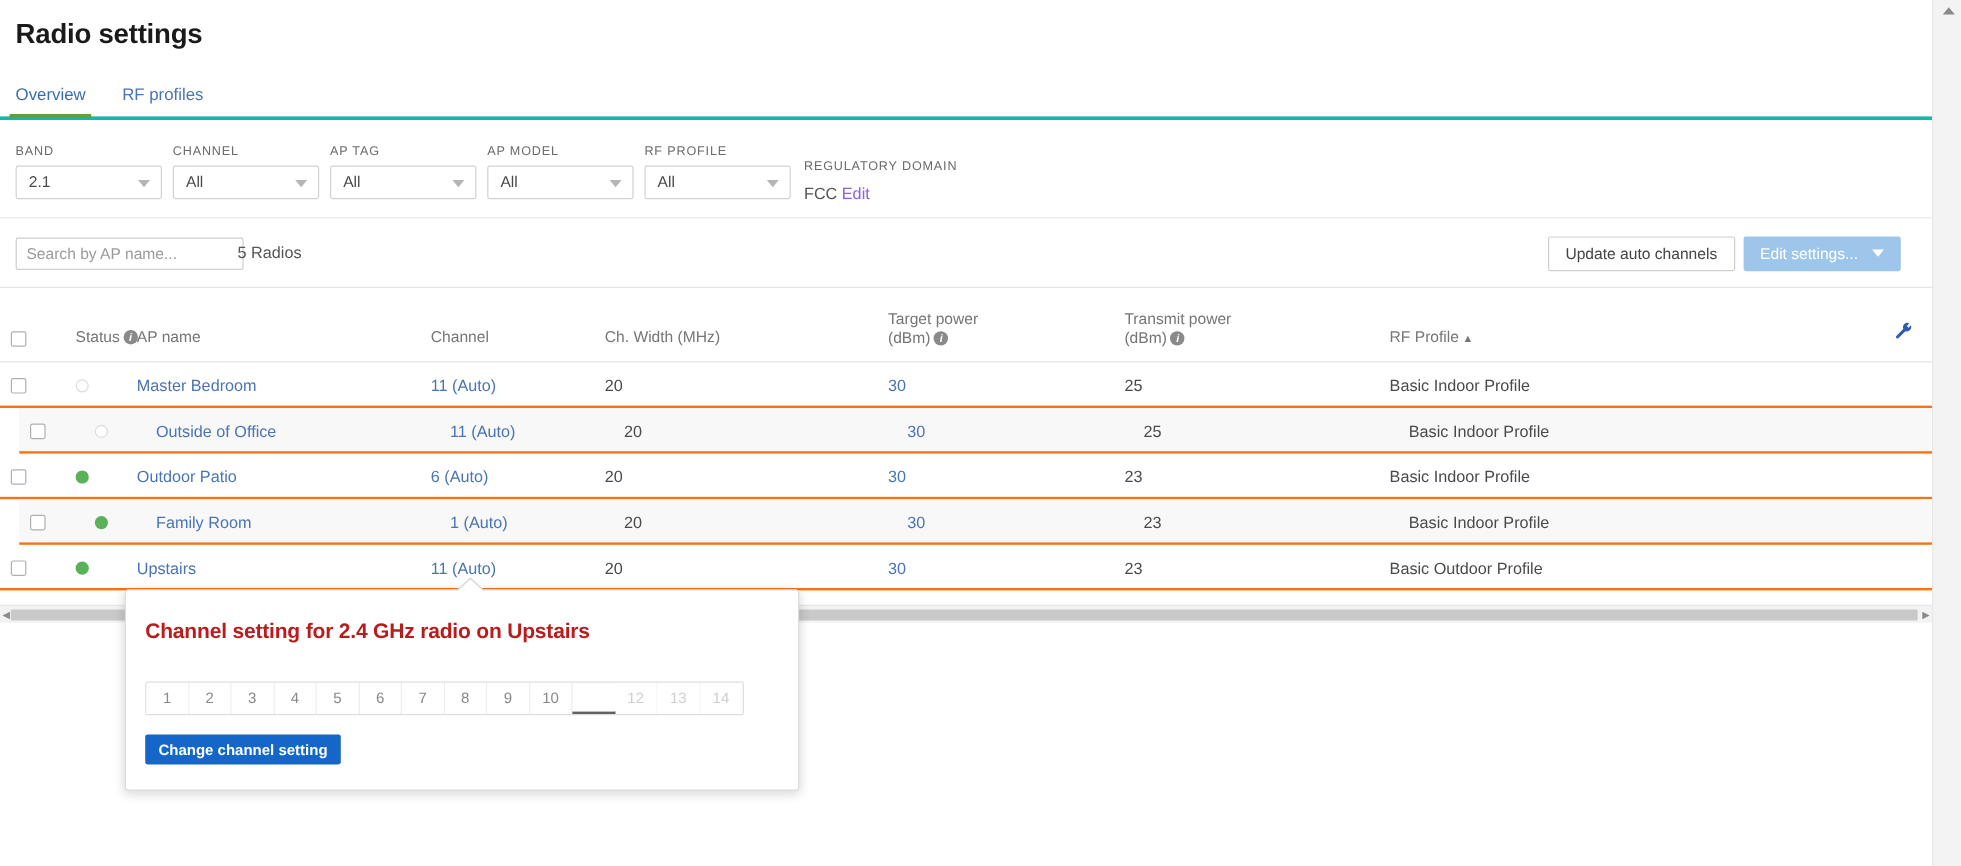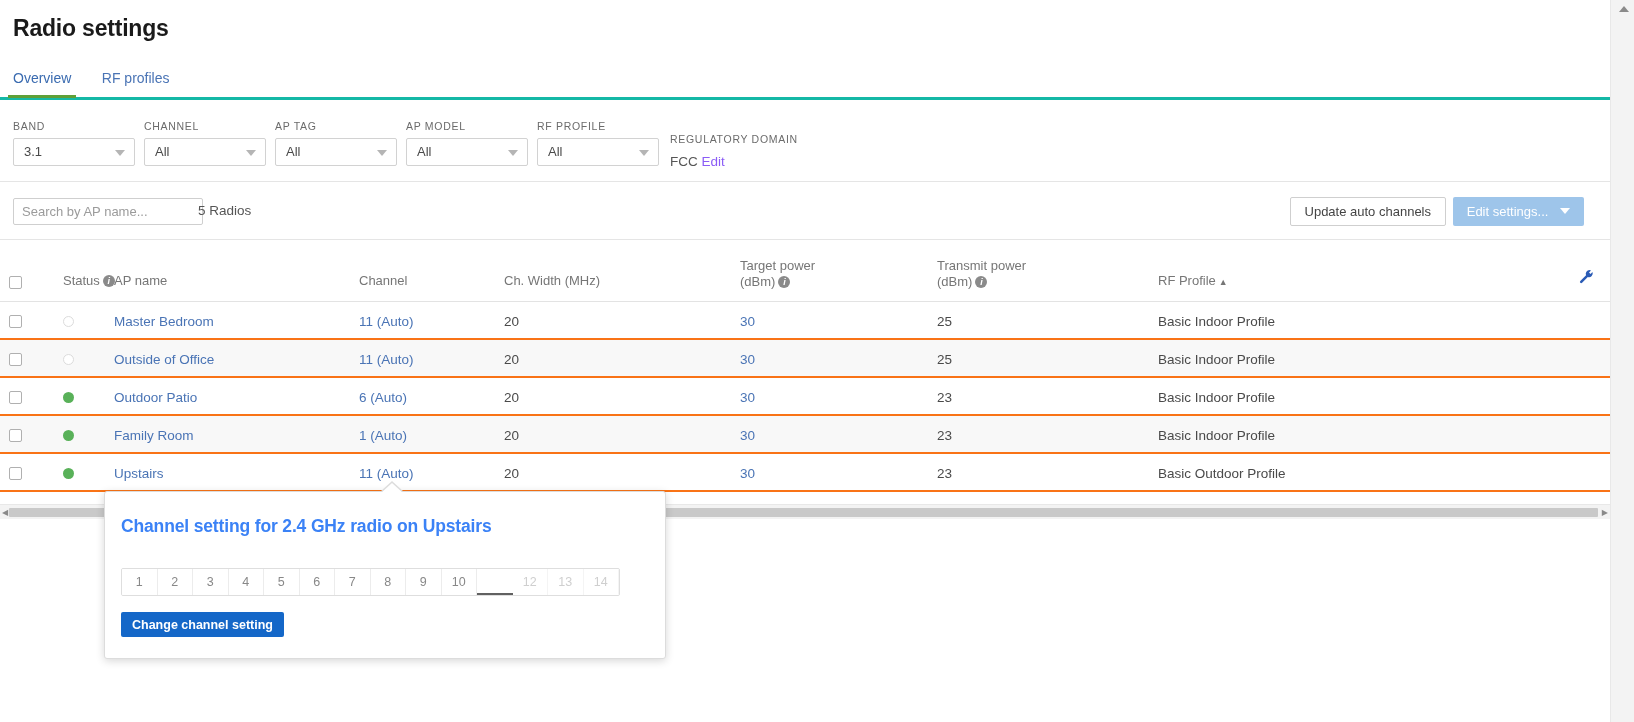--- a/index.html
+++ b/index.html
@@ -98,21 +98,21 @@
   .th.two-line { bottom:11px; line-height:16px; }
   .info-i {
     display:inline-block; width:12px; height:12px; border-radius:50%;
     background:#8a8a8a; color:#fff; font-size:9px; line-height:12px;
     text-align:center; font-style:italic; font-weight:bold; vertical-align:1px; margin-left:3px;
   }
   .sort-arrow { font-size:9px; color:#767676; margin-left:3px; }
   .wrench { position:absolute; right:16px; bottom:13px; cursor:pointer; }
 
   .row { position:relative; height:38px; border-bottom:2px solid #f97316; }
-  .row.alt { background:#f8f8f8; }
+  .row.alt { background:#f8f8f8;margin-left:16px; }
   .cell { position:absolute; top:12px; font-size:13.5px; color:#4a4a4a; }
   .cell.link { color:#4a74b5; cursor:pointer; }
   .chk {
     position:absolute; left:9px; width:13px; height:13px;
     border:1px solid #b0b0b0; background:#fff; border-radius:2px; cursor:pointer;
   }
   .dot { position:absolute; left:63px; width:11px; height:11px; border-radius:50%; }
   .dot.on { background:#59b159; }
   .dot.off { background:#fff; border:1px solid #dcdcdc; }
 
@@ -164,21 +164,21 @@
     border-left:12px solid transparent; border-right:12px solid transparent;
     border-bottom:11px solid #dcdcdc;
   }
   .popover .arrow-in {
     position:absolute; left:276px; top:-9px; width:0; height:0;
     border-left:11px solid transparent; border-right:11px solid transparent;
     border-bottom:10px solid #fff;
   }
   .pop-title {
     position:absolute; left:16px; top:24px; font-size:17.5px;
-    font-weight:bold; color:#3b82f6; letter-spacing:-0.15px;
+    font-weight:bold; color:#b91c1c; letter-spacing:-0.15px;
   }
   .chan-group {
     position:absolute; left:16px; top:76px; height:28px;
     border:1px solid #dedede; border-radius:2px; display:flex; overflow:hidden;
   }
   .chan {
     width:35.5px; height:26px; line-height:26px; text-align:center;
     font-size:12.5px; color:#888; background:#fff; cursor:pointer;
     border-right:1px solid #ececec;
   }
@@ -204,21 +204,21 @@
   <div class="tabs">
     <div class="tab active">Overview</div>
     <div class="tab">RF profiles</div>
   </div>
 
   <div class="filterbar">
 
     <div class="filter" style="left:13px">
       <div class="filter-label">BAND</div>
       <div class="select">
-        <span>3.1</span>
+        <span>2.1</span>
         <span class="caret"></span>
       </div>
     </div>
 
     <div class="filter" style="left:144px">
       <div class="filter-label">CHANNEL</div>
       <div class="select">
         <span>All</span>
         <span class="caret"></span>
       </div>

